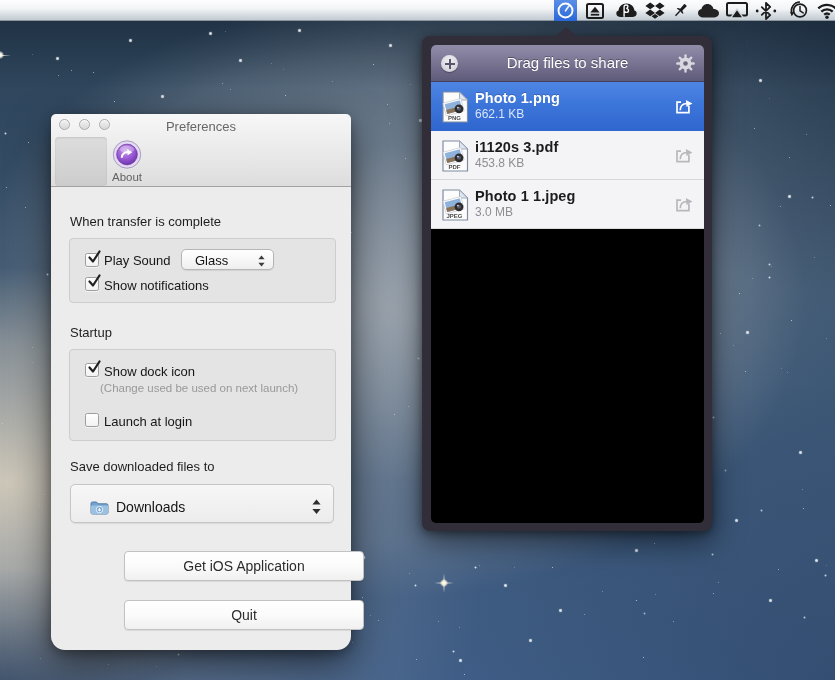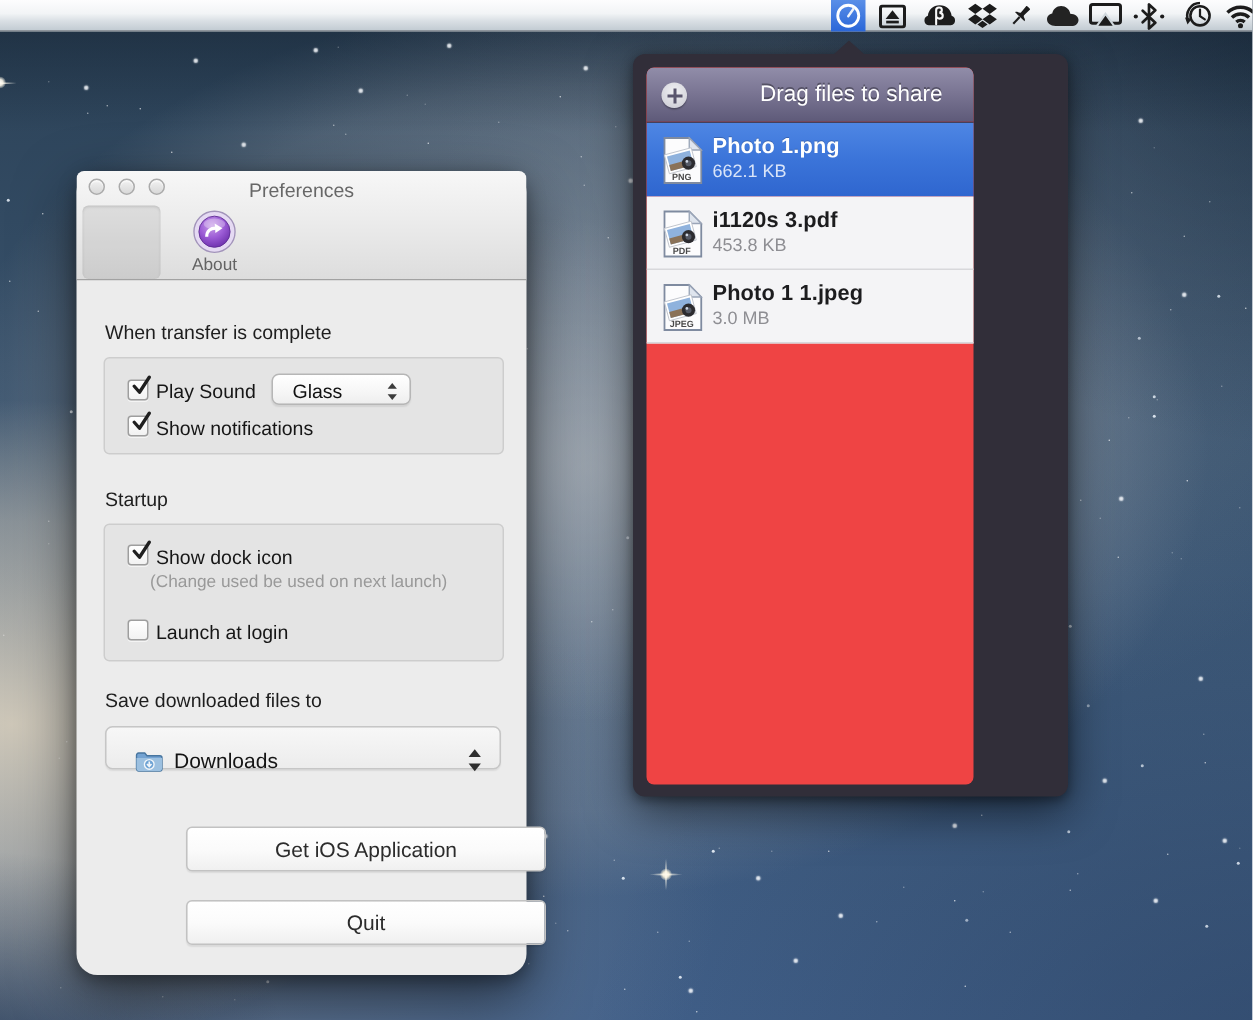--- a/index.html
+++ b/index.html
@@ -43,21 +43,21 @@
 .mi svg { display:block; }
 #appsel { position:absolute; left:554px; top:0; width:23px; height:21px;
   background:linear-gradient(to bottom, #5a8fe8, #2a66d8); display:flex; align-items:center; justify-content:center; }
 
 
 #pop { position:absolute; left:422px; top:36px; z-index:2; width:290px; height:495px;
   background:#312e39; border-radius:8px;
   box-shadow:0 10px 30px rgba(0,0,0,0.55), 0 2px 8px rgba(0,0,0,0.4); }
 #poparrow { position:absolute; left:556px; top:27px; z-index:3; width:0; height:0;
   border-left:10px solid transparent; border-right:10px solid transparent; border-bottom:9.5px solid #312e39; }
-#popin { position:absolute; left:9px; top:9px; width:218px; height:478px; border-radius:5px; overflow:hidden; background:#ef4444; }
+#popin { position:absolute; left:9px; top:9px; width:273px; height:478px; border-radius:5px; overflow:hidden; background:#000000; }
 #pophead { position:absolute; left:0; top:0; width:273px; height:37px;
   background:linear-gradient(to bottom, #918da9 0%, #7b7694 45%, #5e5a79 100%);
   border-bottom:1px solid #45415c; }
 #pophead .title { position:absolute; left:0; right:0; top:9px; text-align:center; color:#fff; font-size:15px; text-shadow:0 -1px 0 rgba(0,0,0,0.35); }
 .plusbtn { position:absolute; left:10px; top:10px; width:17px; height:17px; border-radius:50%; background:radial-gradient(circle at 50% 35%, #f0f0f3, #c9c9d2); box-shadow:0 1px 1px rgba(0,0,0,0.3); }
 .plusbtn:before { content:""; position:absolute; left:3.5px; top:7.5px; width:10px; height:2px; background:#59556d; }
 .plusbtn:after { content:""; position:absolute; left:7.5px; top:3.5px; width:2px; height:10px; background:#59556d; }
 .row { position:absolute; left:0; width:273px; height:49px; }
 .row .tit { position:absolute; left:44px; top:8px; font-size:14.5px; letter-spacing:0.1px; }
 .row .sub { position:absolute; left:44px; top:25px; font-size:12px; }
@@ -206,21 +206,21 @@
 <path d="M9.9 0.9 L16.4 4.4 L10.5 8.1 Z" fill="#b7b7bd"></path>
 </svg>
       </div>
     </div>
   </div>
 
   <div id="prefs">
     <div id="chrome">
       <div class="wtitle">Preferences</div>
       <div id="gensel"></div>
-      <div class="tbitem" style="left:66px;">
+      <div class="tbitem" style="left:50px;">
           <svg width="29" height="29" viewBox="0 0 29 29" style="top:1.5px;">
 <defs>
               <radialGradient id="pg" cx="42%" cy="30%" r="78%">
 <stop offset="0%" stop-color="#c9a0e8"></stop>
                 <stop offset="50%" stop-color="#9c5cd6"></stop>
                 <stop offset="100%" stop-color="#662aa6"></stop>
 </radialGradient>
             </defs>
 <circle cx="14.5" cy="14.5" r="13.7" fill="#e5daf3" stroke="#a294ba" stroke-width="0.9"></circle>
 <circle cx="14.5" cy="14.5" r="10.4" fill="url(#pg)" stroke="#5d2c93" stroke-width="0.6"></circle>
@@ -264,21 +264,21 @@
           <svg class="check" width="16" height="17" viewBox="0 0 16 17">
             <path d="M2.5 7.5 L6 11.5 L12.5 1.5" stroke="#1f1f1f" stroke-width="2.2" fill="none" stroke-linecap="round" stroke-linejoin="round"></path>
           </svg>
         </div>
       <div class="cblbl" style="left:53px; top:250px;">Show dock icon</div>
       <div class="note" style="left:49px; top:268px;">(Change used be used on next launch)</div>
       <div class="cb" style="left:34px; top:299px;"></div>
       <div class="cblbl" style="left:53px; top:300px;">Launch at login</div>
 
       <div class="seclbl" style="left:19px; top:345px;">Save downloaded files to</div>
-      <div class="select" style="left:19px; top:370px; width:264px; height:29px; background:linear-gradient(to bottom,#f7f7f7,#ececec); border-color:#c6c6c6;">
+      <div class="select" style="left:19px; top:370px; width:264px; height:39px; background:linear-gradient(to bottom,#f7f7f7,#ececec); border-color:#c6c6c6;">
           <svg width="19" height="14" viewBox="0 0 19 14" style="position:absolute; left:19px; top:16px;">
 <path d="M1 2.5 C1 1.7 1.6 1 2.4 1 H6.5 L8 2.8 H16.6 C17.4 2.8 18 3.4 18 4.2 V11.5 C18 12.3 17.4 13 16.6 13 H2.4 C1.6 13 1 12.3 1 11.5 Z" fill="#74a3d2" stroke="#47759f" stroke-width="0.9"></path>
 <path d="M1 4.4 H18 V11.5 C18 12.3 17.4 13 16.6 13 H2.4 C1.6 13 1 12.3 1 11.5 Z" fill="#9cc0e0"></path>
 <circle cx="9.5" cy="8.6" r="3.2" fill="#6da2d4" stroke="#f2f6fa" stroke-width="0.9"></circle>
 <path d="M9.5 6.7 L9.5 9.7 M8 8.3 L9.5 10 L11 8.3" stroke="#f2f6fa" stroke-width="1.1" fill="none"></path>
 </svg>
           <span style="position:absolute; left:45px; top:14px; font-size:14px; color:#141414;">Downloads</span>
           <svg width="9" height="16" viewBox="0 0 9 16" style="position:absolute; right:12px; top:14px;">
             <path d="M4.5 0.5 L8.6 5.6 H0.4 Z" fill="#2e2e2e"></path>
             <path d="M0.4 10 H8.6 L4.5 15.1 Z" fill="#2e2e2e"></path>

